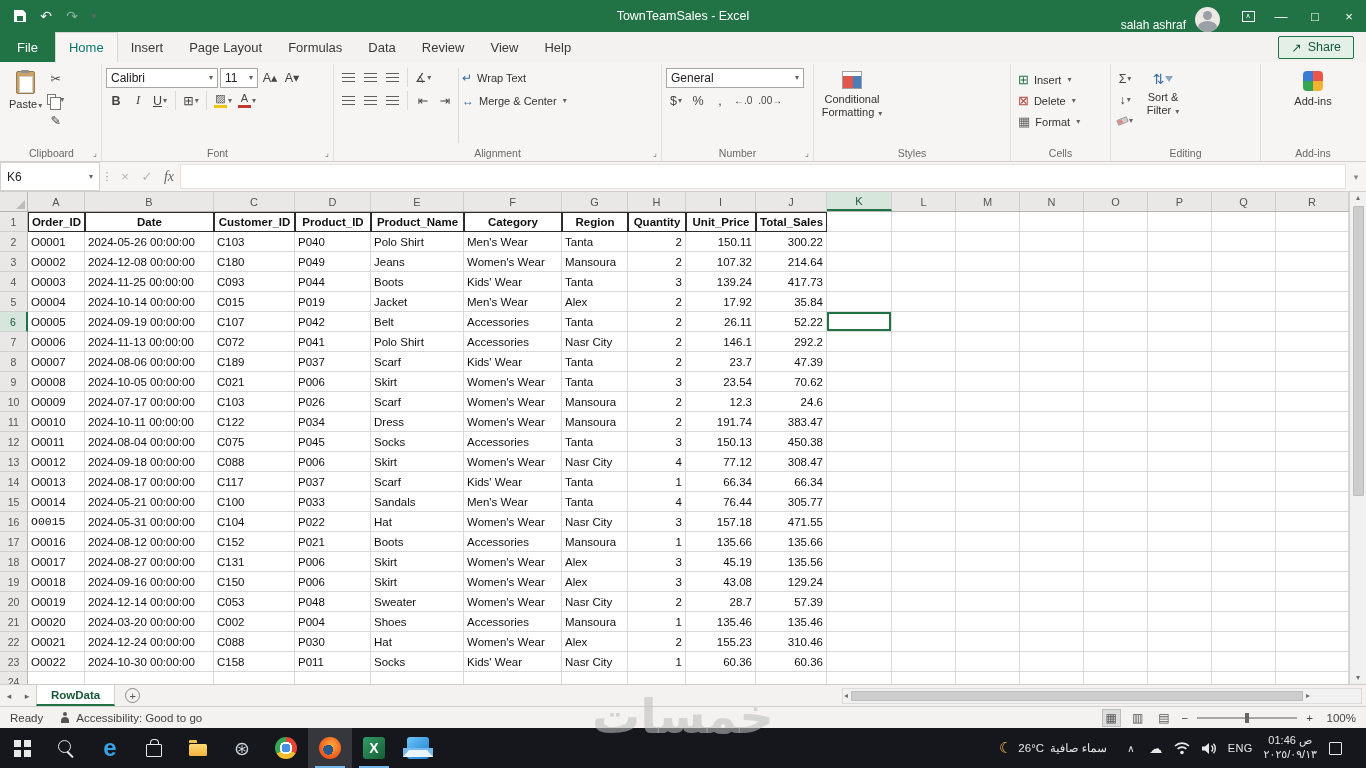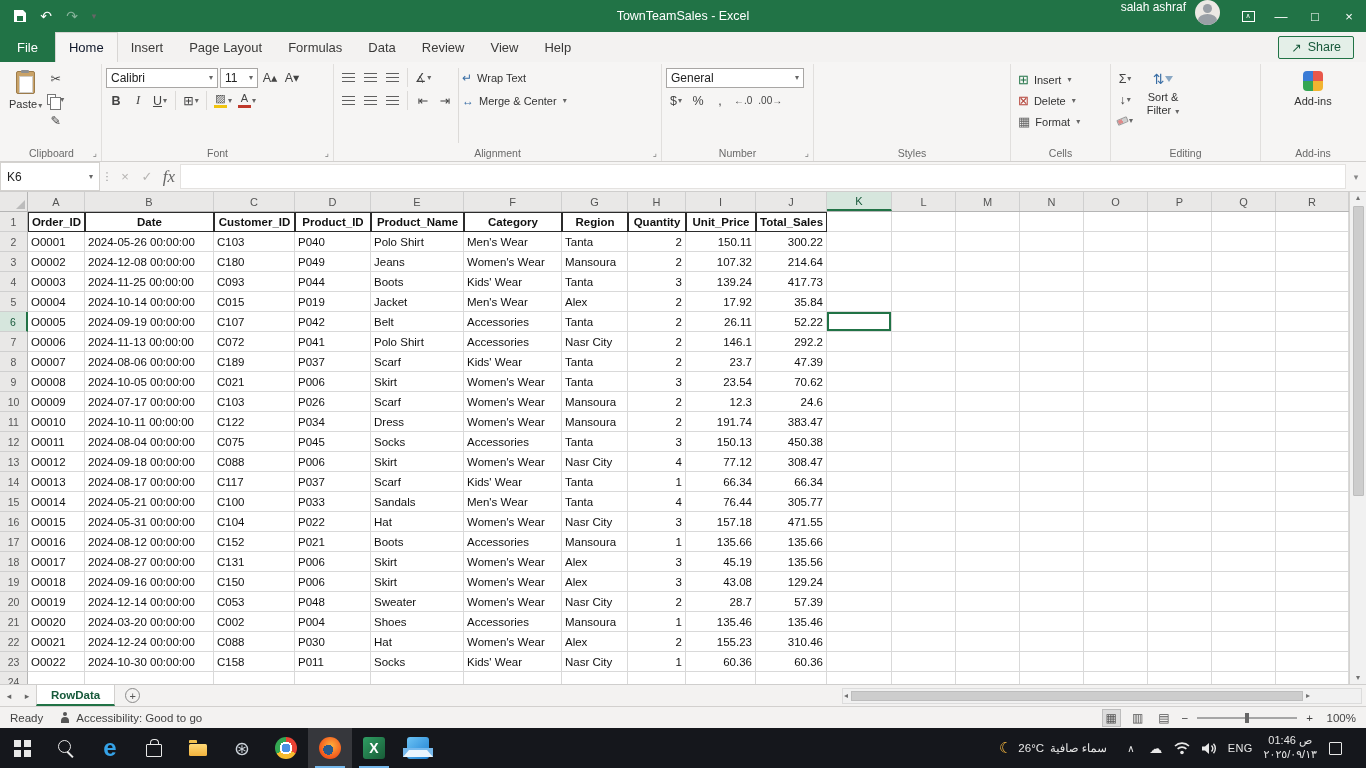--- a/index.html
+++ b/index.html
@@ -9,34 +9,34 @@
 
   
   .titlebar { height: 32px; background: #217346; color: #fff; display: flex; align-items: center; position: relative; flex: none; }
   .qat { display: flex; align-items: center; gap: 2px; padding-left: 8px; z-index: 2; }
   .qbtn { width: 24px; height: 24px; display: flex; align-items: center; justify-content: center; font-size: 14px; color: #fff; }
   .qbtn.dim { opacity: .45; }
   .qbtn.car { font-size: 9px; width: 14px; }
   .floppy { width: 12px; height: 12px; background: #fff; clip-path: polygon(0 0, 9px 0, 12px 3px, 12px 12px, 0 12px); position: relative; display: block; }
   .floppy::after { content: ""; position: absolute; left: 3px; bottom: 1px; width: 6px; height: 5px; background: #217346; }
   .tb-title { position: absolute; left: 0; right: 0; text-align: center; font-size: 12.5px; pointer-events: none; }
-  .tb-right { margin-left: auto; display: flex; align-items: flex-start; height: 100%; z-index: 2; }
+  .tb-right { margin-left: auto; display: flex; align-items: flex-end; height: 100%; z-index: 2; }
   .tb-user { font-size: 12px; margin-right: 9px; }
   .avatar { width: 25px; height: 25px; border-radius: 50%; background: #ece9e4; position: relative; overflow: hidden; margin-right: 12px; }
   .avatar::before { content: ""; position: absolute; top: 4px; left: 8px; width: 9px; height: 9px; border-radius: 50%; background: #9aa0a6; }
   .avatar::after { content: ""; position: absolute; top: 14px; left: 3px; width: 19px; height: 12px; border-radius: 50%; background: #9aa0a6; }
   .ropt { width: 32px; height: 100%; display: flex; align-items: center; justify-content: center; }
   .ropt span { width: 13px; height: 11px; border: 1px solid #fff; display: flex; align-items: flex-start; justify-content: center; font-size: 7px; line-height: 8px; }
   .winbtn { width: 34px; height: 100%; display: flex; align-items: center; justify-content: center; font-size: 13px; }
 
   
   .tabsrow { height: 30px; background: #f3f2f1; display: flex; align-items: stretch; flex: none; }
   .filetab { background: #217346; color: #fff; padding: 0 17px; display: flex; align-items: center; font-size: 13px; }
   .rtab { padding: 0 13px; display: flex; align-items: center; font-size: 13px; color: #3b3a39; }
-  .rtab.active { background: #f6f5f4; color: #0f172a; border: 1px solid #d8d6d4; border-bottom: none; }
+  .rtab.active { background: #f6f5f4; color: #0f766e; border: 1px solid #d8d6d4; border-bottom: none; }
   .tellme { display: flex; align-items: center; gap: 7px; margin-left: 24px; color: #444; font-size: 13px; }
   .bulb { width: 11px; height: 11px; border: 1.4px solid #5a5a5a; border-radius: 50%; position: relative; }
   .bulb::after { content: ""; position: absolute; left: 2.5px; top: 10px; width: 4px; height: 3px; background: #5a5a5a; }
   .sharebtn { margin-left: auto; margin-right: 12px; align-self: center; display: flex; align-items: center; gap: 6px; border: 1px solid #217346; color: #17593a; background: #e4efe8; border-radius: 2px; padding: 3px 12px; font-size: 12.5px; }
 
   
   .ribbon { height: 100px; background: #f6f5f4; border-bottom: 1px solid #d2d0ce; display: flex; flex: none; padding: 2px 0 0 2px; }
   .rgroup { position: relative; display: flex; flex-direction: column; border-right: 1px solid #e1dfdd; padding: 2px 4px 16px; flex: none; }
   .glabel { position: absolute; bottom: 2px; left: 0; right: 0; text-align: center; font-size: 10.5px; color: #6a6a6a; }
   .launcher { position: absolute; bottom: 3px; right: 4px; font-size: 9px; color: #7a7a7a; }
@@ -80,21 +80,21 @@
   .mag::after { content: ""; position: absolute; width: 6px; height: 1.6px; background: #555; transform: rotate(45deg); right: -5px; bottom: -2px; }
   .alignright .frow { gap: 5px; font-size: 11px; color: #333; }
   .ic { font-size: 12px; color: #3a6ea5; }
 
   
   .fbar { height: 30px; background: #f6f5f4; border-bottom: 1px solid #cfcecd; display: flex; align-items: stretch; flex: none; }
   .namebox { width: 100px; background: #fff; border: 1px solid #d4d2cf; display: flex; align-items: center; justify-content: space-between; padding: 0 6px; font-size: 12px; }
   .fdots { width: 14px; display: flex; align-items: center; justify-content: center; color: #9a9a9a; font-size: 11px; }
   .fbtn { width: 22px; display: flex; align-items: center; justify-content: center; font-size: 13px; color: #666; }
   .fbtn.dim { color: #b5b3b1; }
-  .fx { font-style: italic; font-family: "Liberation Serif", serif; font-size: 17px; }
+  .fx { font-style: italic; font-family: "Liberation Serif", serif; font-size: 14px; }
   .finput { flex: 1; background: #fff; border: 1px solid #e4e2e0; margin: 2px 0; }
   .fexp { width: 20px; display: flex; align-items: center; justify-content: center; color: #888; font-size: 9px; }
 
   
   .gridwrap { flex: 1; display: flex; position: relative; overflow: hidden; background: #fff; }
   .gridmain { flex: 1; overflow: hidden; position: relative; }
   .chrow { display: flex; height: 20px; background: #e9e8e7; border-bottom: 1px solid #b5b5b5; }
   .corner { width: 28px; flex: none; border-right: 1px solid #b5b5b5; position: relative; background: #e9e8e7; }
   .corner::after { content: ""; position: absolute; right: 2px; bottom: 2px; border-left: 9px solid transparent; border-bottom: 9px solid #bcbcbc; }
   .colhdr { flex: none; display: flex; align-items: center; justify-content: center; font-size: 11px; color: #555; border-right: 1px solid #cfcfcf; }
@@ -347,20 +347,24 @@
         <span class="sbtn">,</span>
         <span class="sbtn" style="font-size:10px">←.0</span>
         <span class="sbtn" style="font-size:10px">.00→</span>
       </div>
       <span class="glabel">Number</span>
       <span class="launcher">⌟</span>
     </div>
 
     <div class="rgroup" style="width:197px">
       <div class="gc">
+        <div class="bigbtn">
+          <span class="cficon"></span>
+          <span class="cap2"><span>Conditional Formatting</span> <span class="car">▾</span></span>
+        </div>
       </div>
       <span class="glabel">Styles</span>
     </div>
 
     <div class="rgroup" style="width:100px">
       <div style="padding-top:3px">
         <div class="mrow">
           <span class="mic green">⊞</span>
           <span>Insert</span>
             <span class="car">▾</span>
@@ -765,21 +769,21 @@
             <div class="cell" style="width: 64px;"></div>
             <div class="cell" style="width: 64px;"></div>
             <div class="cell" style="width: 64px;"></div>
             <div class="cell" style="width: 64px;"></div>
             <div class="cell" style="width: 64px;"></div>
             <div class="cell" style="width: 64px;"></div>
             <div class="cell" style="width: 73px;"></div>
           </div>
           <div class="grow">
             <div class="rownum">16</div>
-            <div class="cell" style="width: 57px;">O0015</div>
+            <div class="cell" style="width: 57px; font-family: Liberation Mono, monospace;">O0015</div>
             <div class="cell" style="width: 129px;">2024-05-31 00:00:00</div>
             <div class="cell" style="width: 81px;">C104</div>
             <div class="cell" style="width: 76px;">P022</div>
             <div class="cell" style="width: 93px;">Hat</div>
             <div class="cell" style="width: 98px;">Women's Wear</div>
             <div class="cell" style="width: 66px;">Nasr City</div>
             <div class="cell num" style="width: 58px;">3</div>
             <div class="cell num" style="width: 70px;">157.18</div>
             <div class="cell num" style="width: 71px;">471.55</div>
             <div class="cell" style="width: 65px;"></div>
@@ -1045,14 +1049,15 @@
         <span>01:46 ص</span>
         <span>٢٠٢٥/٠٩/١٣</span>
       </span>
       <span class="tray-ic">
           <span class="acbox"></span>
         </span>
       <span class="showdesk"></span>
     </div>
   </div>
 
+  <div class="watermark">خمسات</div>
 
 </div>
 
 </body></html>

